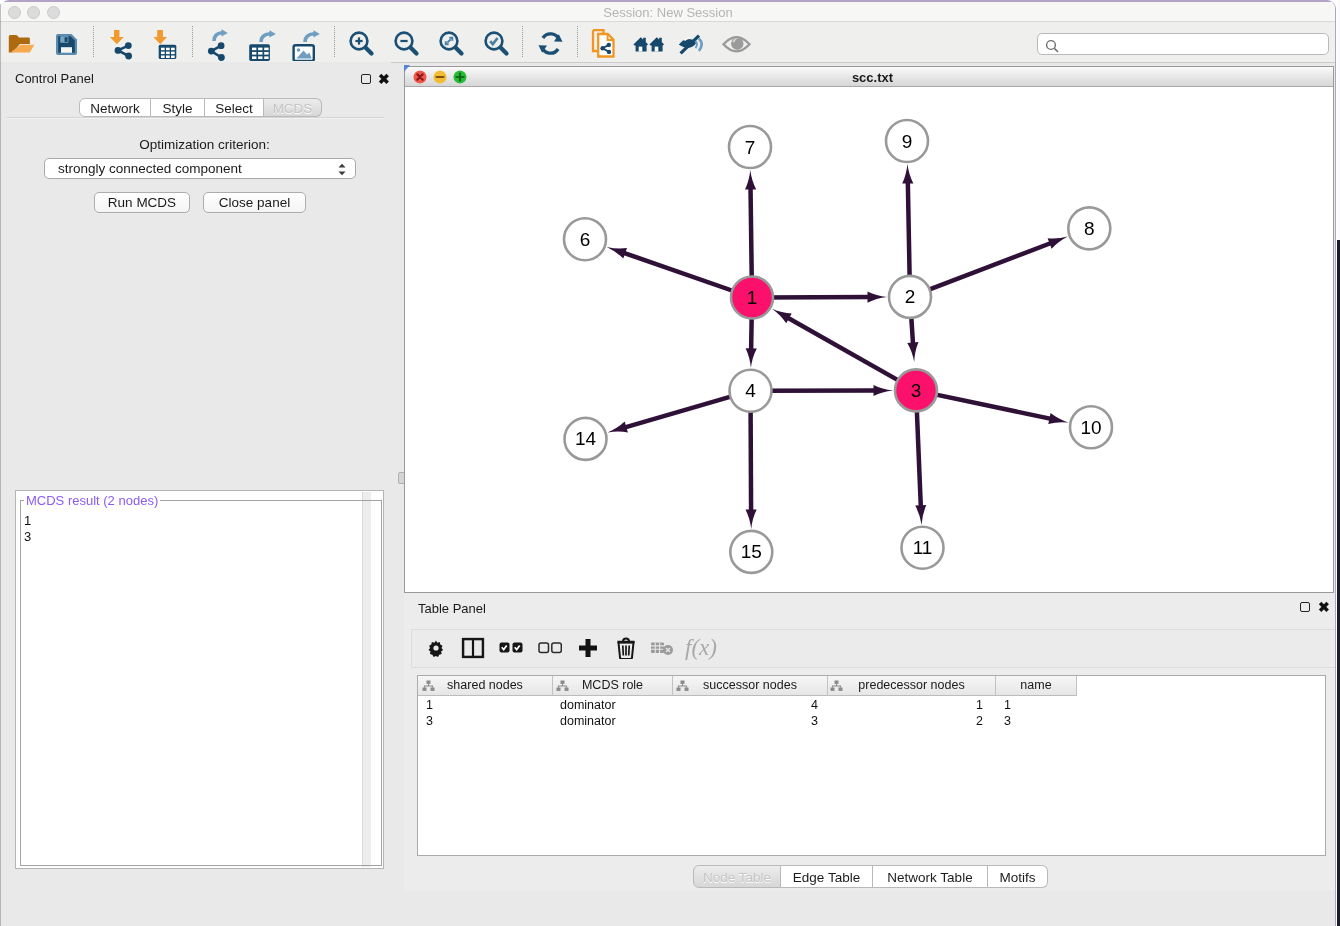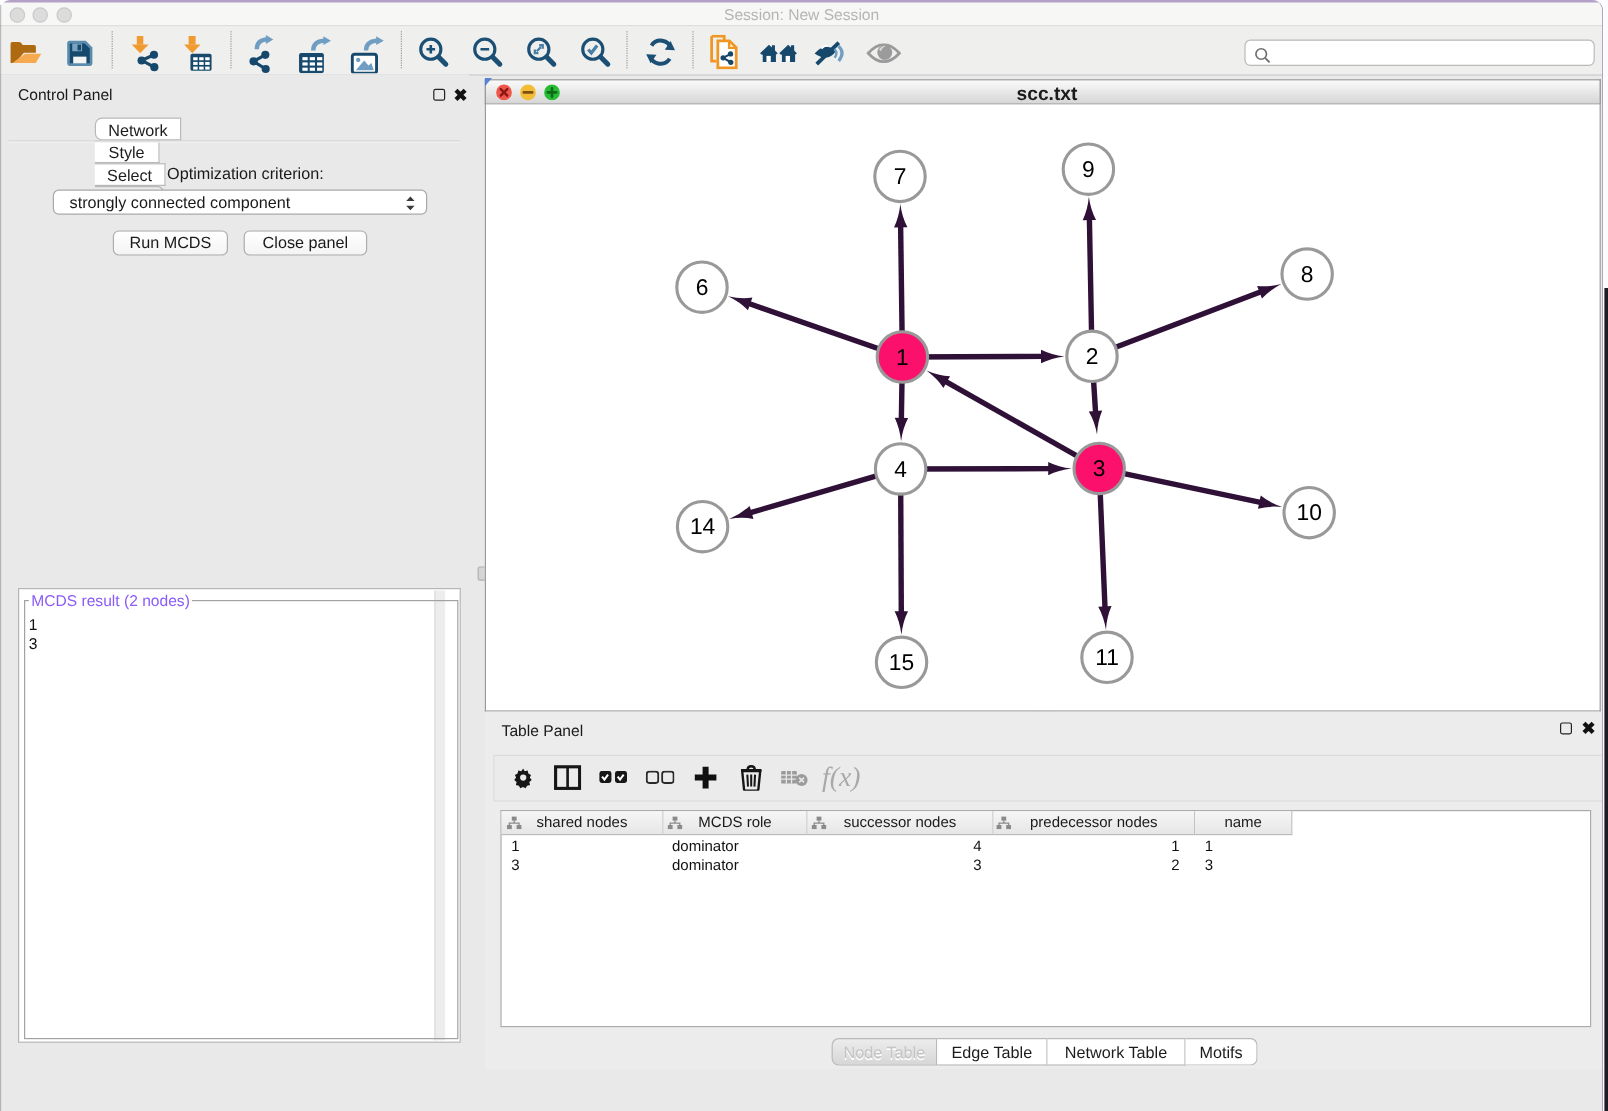--- a/index.html
+++ b/index.html
@@ -59,21 +59,21 @@
 #restext{position:absolute;left:8px;top:22px;font-size:13px;color:#111;line-height:15.5px;}
 #scrolltrack{position:absolute;right:12px;top:1px;width:8px;height:375px;background:#ededed;
   border-left:1px solid #dadada;}
 
 #netwin{position:absolute;left:404px;top:66px;width:930px;height:527px;
   border:1px solid #9a9a9a;border-top:none;box-sizing:border-box;background:#fff;}
 #nettitle{position:absolute;left:-1px;top:0px;width:930px;height:21px;
   background:linear-gradient(#fafafa,#d6d6d6);border:1px solid #9a9a9a;
   border-bottom:1px solid #a8a8a8;box-sizing:border-box;}
 #nettitle .txt{position:absolute;left:7px;right:0;top:3px;text-align:center;
-  font-size:16px;font-weight:bold;color:#1a1a1a;}
+  font-size:13px;font-weight:bold;color:#1a1a1a;}
 .wbtn{position:absolute;top:3px;width:14px;height:14px;border-radius:50%;box-sizing:border-box;}
 #graph{position:absolute;left:-0.5px;top:21px;}
 
 #tp{position:absolute;left:404px;top:593px;width:933px;height:298px;background:#ececec;}
 #tp .hdr{position:absolute;left:14px;top:8px;font-size:13px;color:#1a1a1a;}
 #tptoolbar{position:absolute;left:7px;top:36px;width:1323px;height:39px;
   background:#ebebeb;border:1px solid #dddddd;box-sizing:border-box;}
 #tbl{position:absolute;left:13px;top:82px;width:909px;height:181px;background:#fff;
   border:1px solid #ababab;box-sizing:border-box;}
 .th{position:absolute;top:0;height:20px;background:linear-gradient(#f6f6f6,#e6e6e6);
@@ -248,21 +248,21 @@
   <div id="search">
     <svg class="abs" style="left:7px;top:5px;" width="15" height="15" viewBox="0 0 15 15">
       <circle cx="6" cy="6" r="4.4" fill="none" stroke="#6e6e6e" stroke-width="1.4"></circle>
       <line x1="9.4" y1="9.4" x2="13" y2="13" stroke="#6e6e6e" stroke-width="1.6"></line>
     </svg>
   </div>
   <div id="cp">
     <div class="hdr">Control Panel</div>
     <div class="floatbtn" style="left:361px;top:12px;"></div>
     <div class="closex" style="left:378px;top:11px;">✖</div>
-    <div class="tabbar" style="left:79px;top:36px;flex-direction:column;">
+    <div class="tabbar" style="left:79px;top:36px;">
       <div class="tab first" style="width:72px;">Network</div>
       <div class="tab" style="width:54px;">Style</div>
       <div class="tab" style="width:59px;">Select</div>
       <div class="tab last sel" style="width:58px;">MCDS</div>
     </div>
     <div class="abs" style="left:7px;top:55px;width:377px;height:1px;background:#d4d4d4;"></div>
     <div class="abs" style="left:7px;top:56px;width:377px;height:1px;background:#f2f2f2;"></div>
     <div id="optlabel">Optimization criterion:</div>
     <div id="combo">
         <span class="ctxt">strongly connected component</span>

